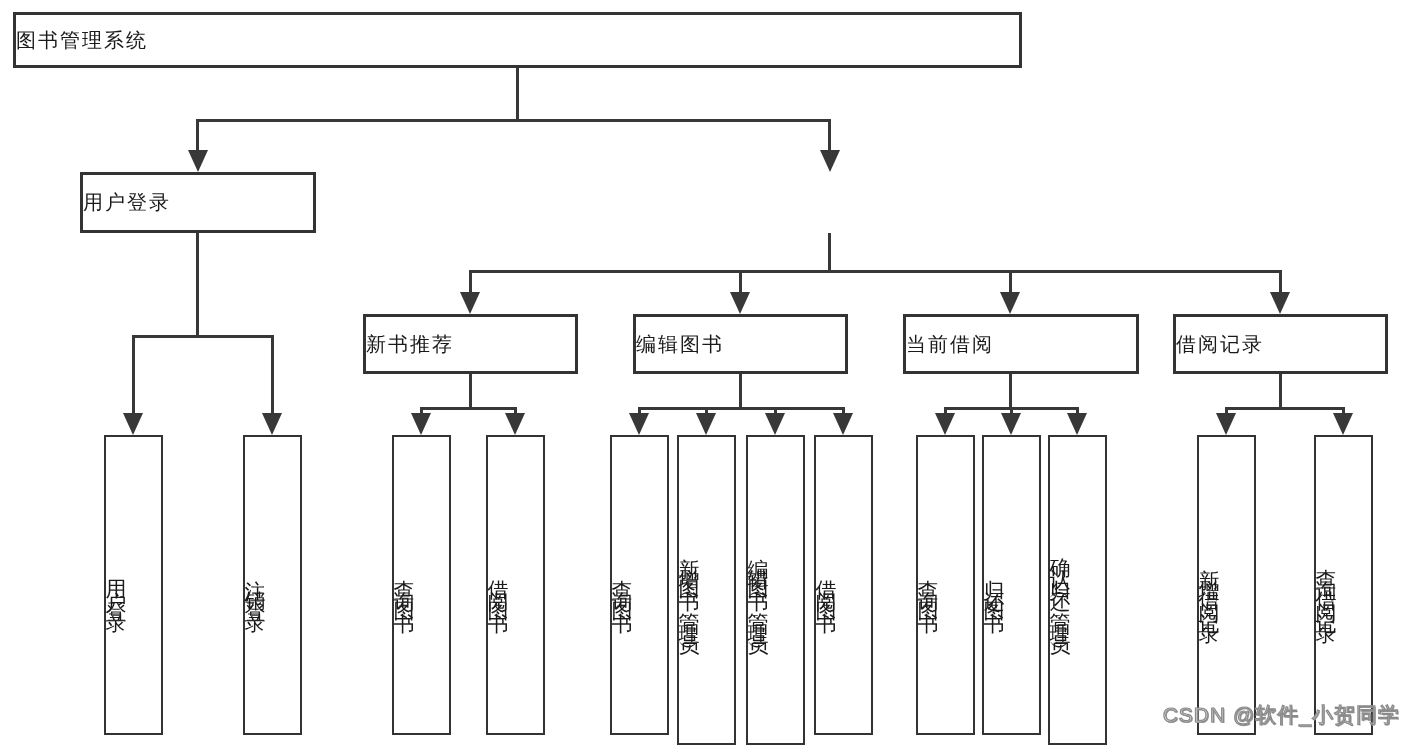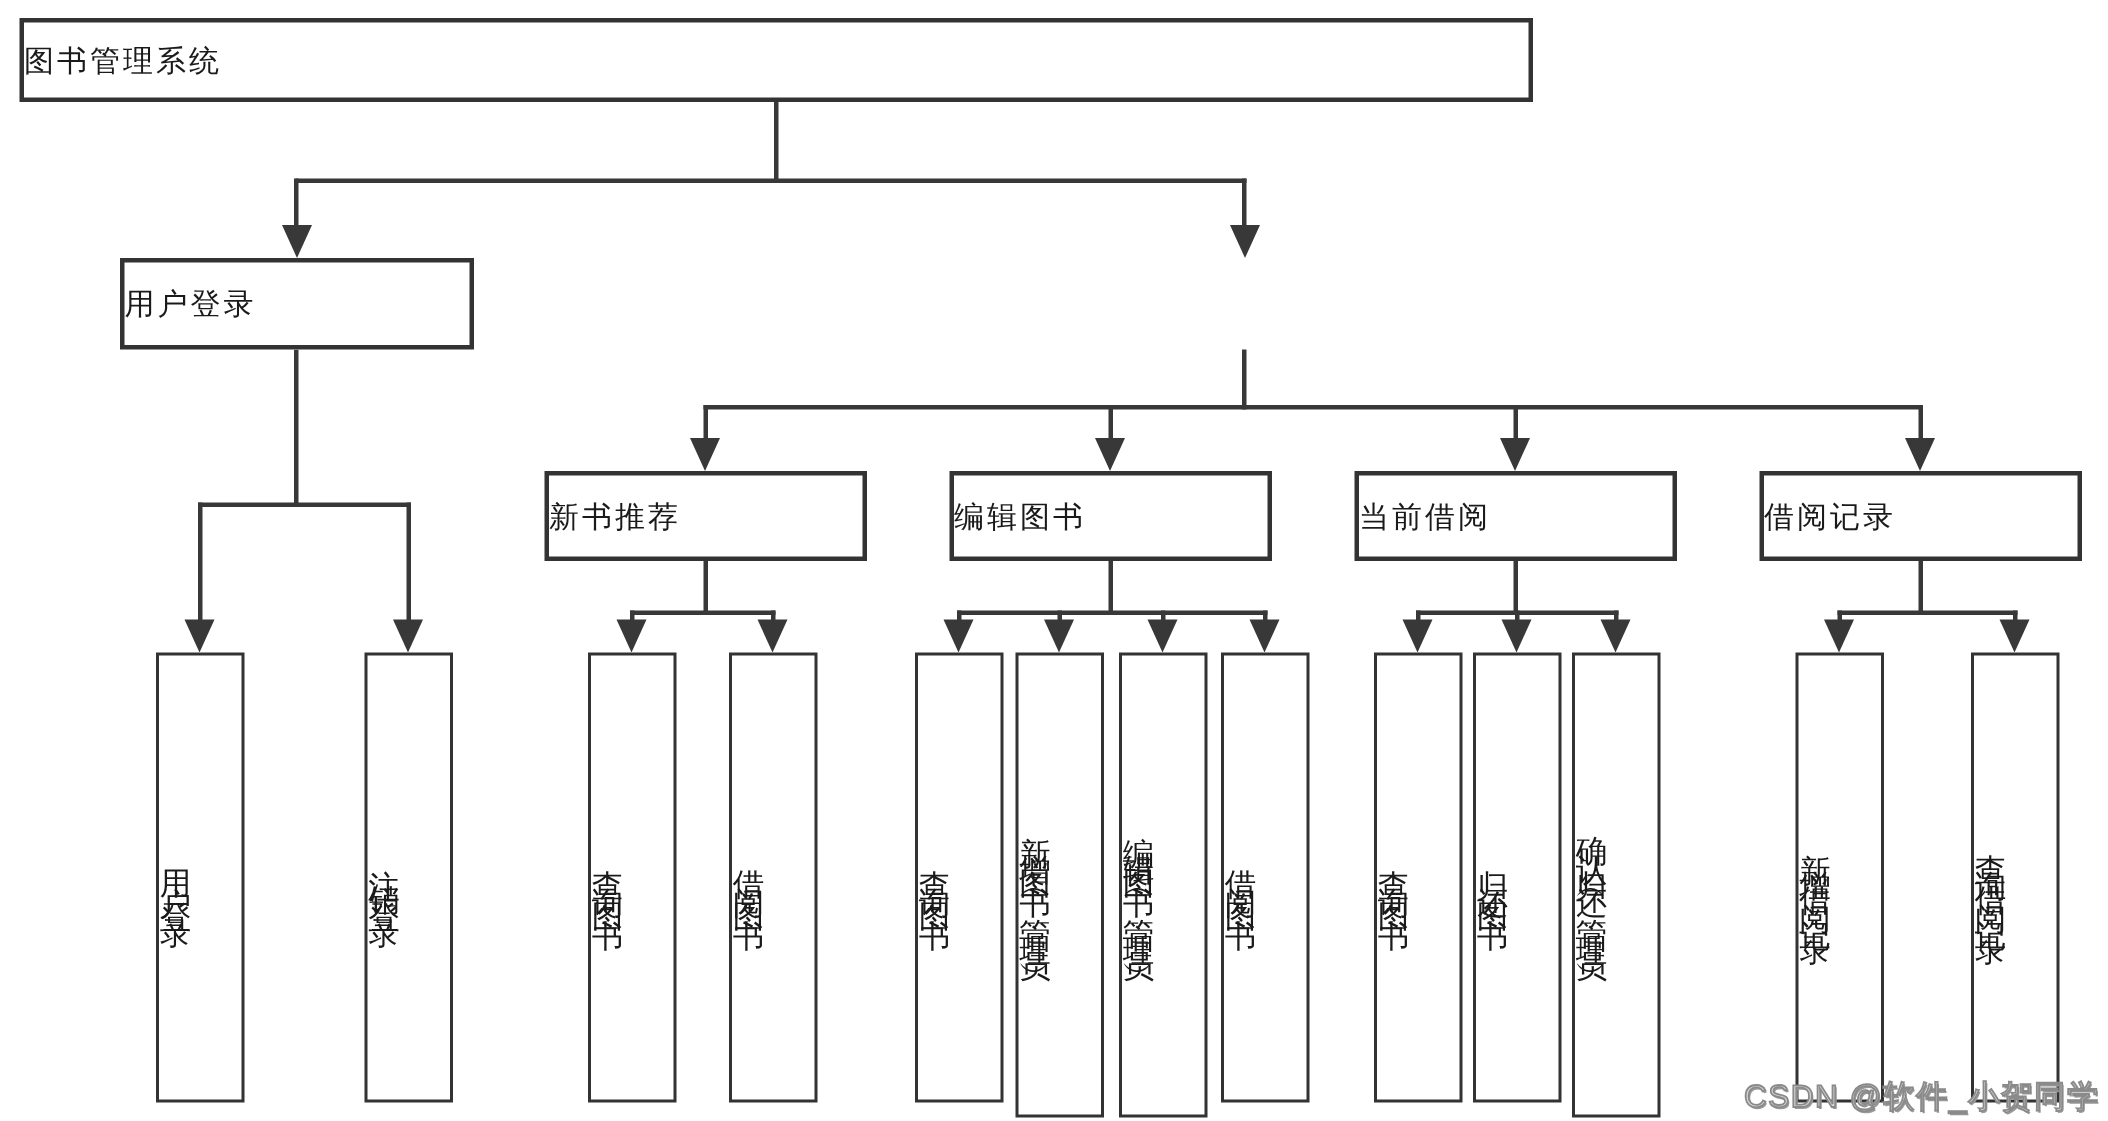--- a/index.html
+++ b/index.html
@@ -40,21 +40,21 @@
   .arrow {
     position: absolute;
     width: 0; height: 0;
     border-left: 10px solid transparent;
     border-right: 10px solid transparent;
     border-top: 22px solid #383838;
   }
   .watermark {
     position: absolute;
     right: 5px;
-    bottom: 2px;
+    bottom: 18px;
     font-size: 21px;
     letter-spacing: 1px;
     color: #d6d6d6;
     -webkit-text-stroke: 1.2px #8a8a8a;
     text-shadow: 1px 1px 0 #9a9a9a;
     white-space: nowrap;
     z-index: 5;
     margin-left: 16px;
   }
 </style>
@@ -129,21 +129,21 @@
   <div class="box" style="left:80px;top:172px;width:236px;height:61px">
     <span class="hlabel">用户登录</span>
   </div>
 
   <div class="box" style="left:363px;top:314px;width:215px;height:60px">
     <span class="hlabel">新书推荐</span>
   </div>
   <div class="box" style="left:633px;top:314px;width:215px;height:60px">
     <span class="hlabel">编辑图书</span>
   </div>
-  <div class="box" style="left:903px;top:314px;width:215px;height:60px">
+  <div class="box" style="left:903px;top:314px;width:236px;height:60px">
     <span class="hlabel">当前借阅</span>
   </div>
   <div class="box" style="left:1173px;top:314px;width:215px;height:60px">
     <span class="hlabel">借阅记录</span>
   </div>
 
   <div class="box leaf" style="left:104px;top:435px;width:59px;height:300px">
     <span class="vtext">用户登录</span>
   </div>
   <div class="box leaf" style="left:243px;top:435px;width:59px;height:300px">

